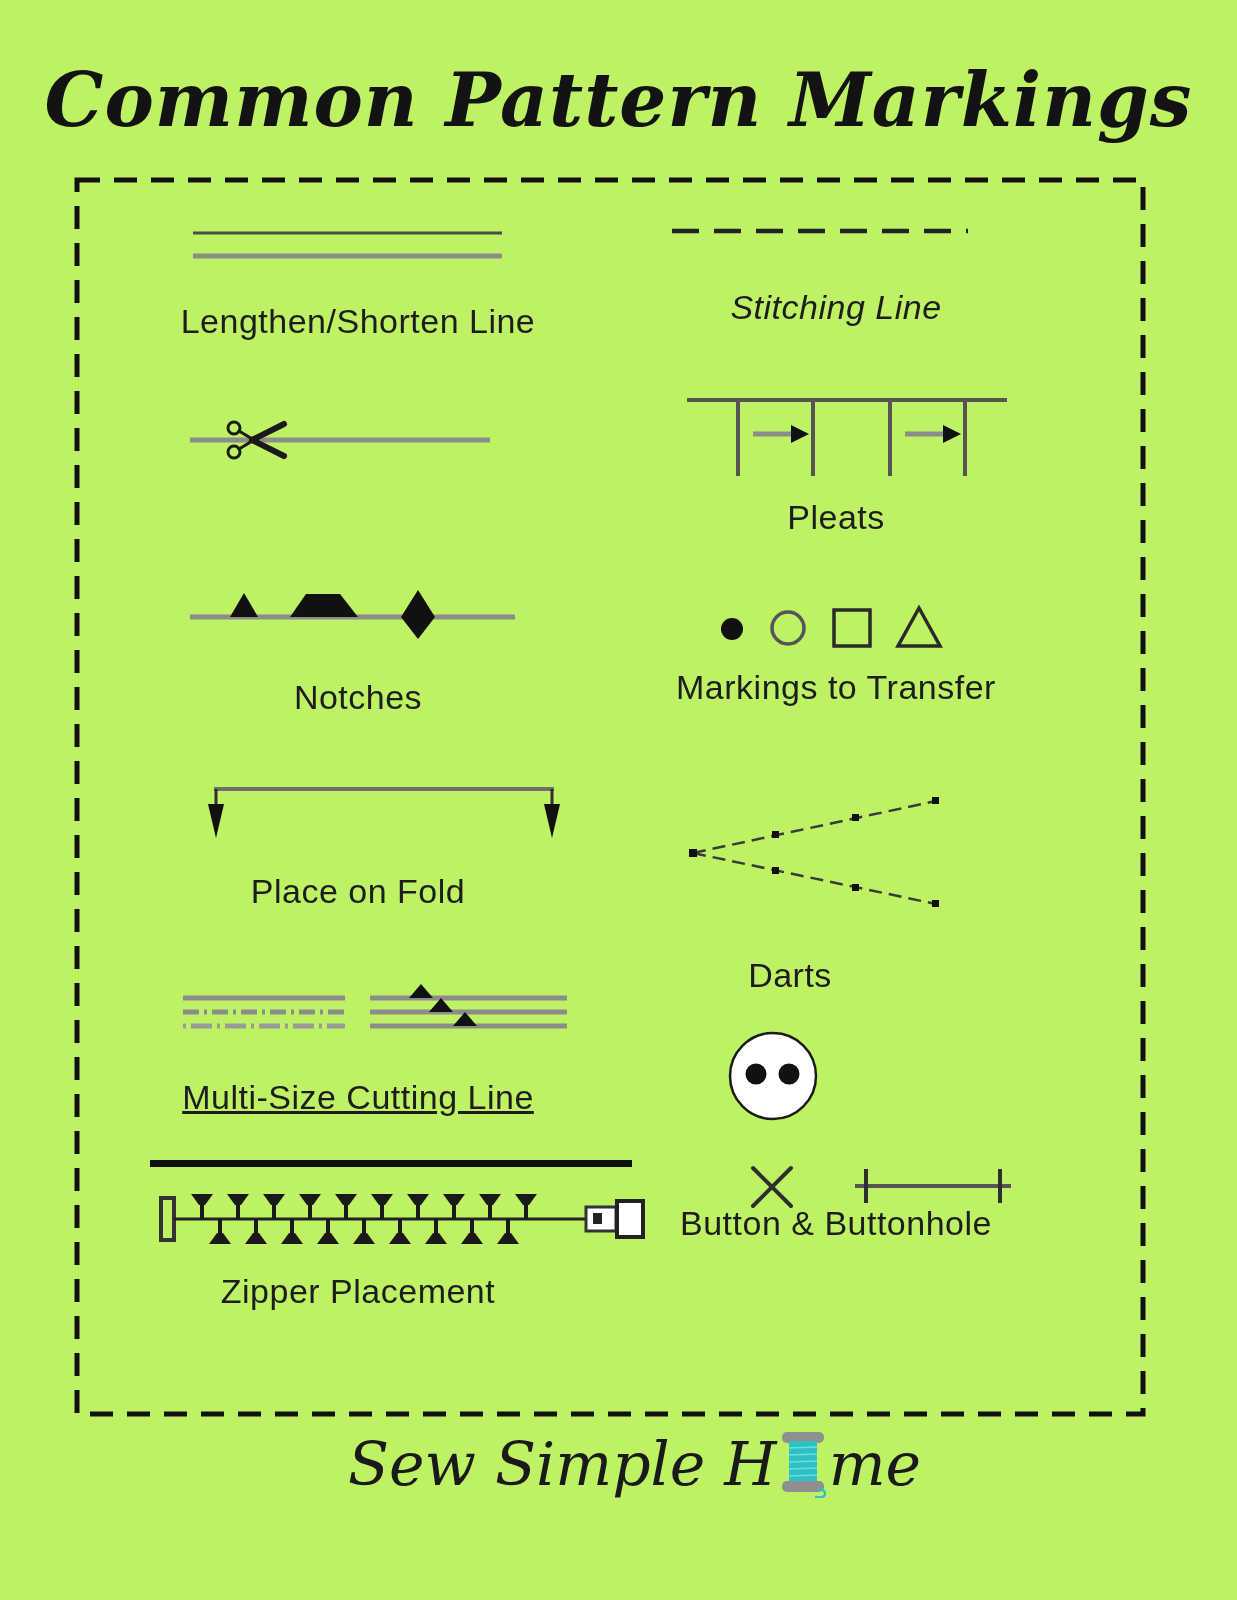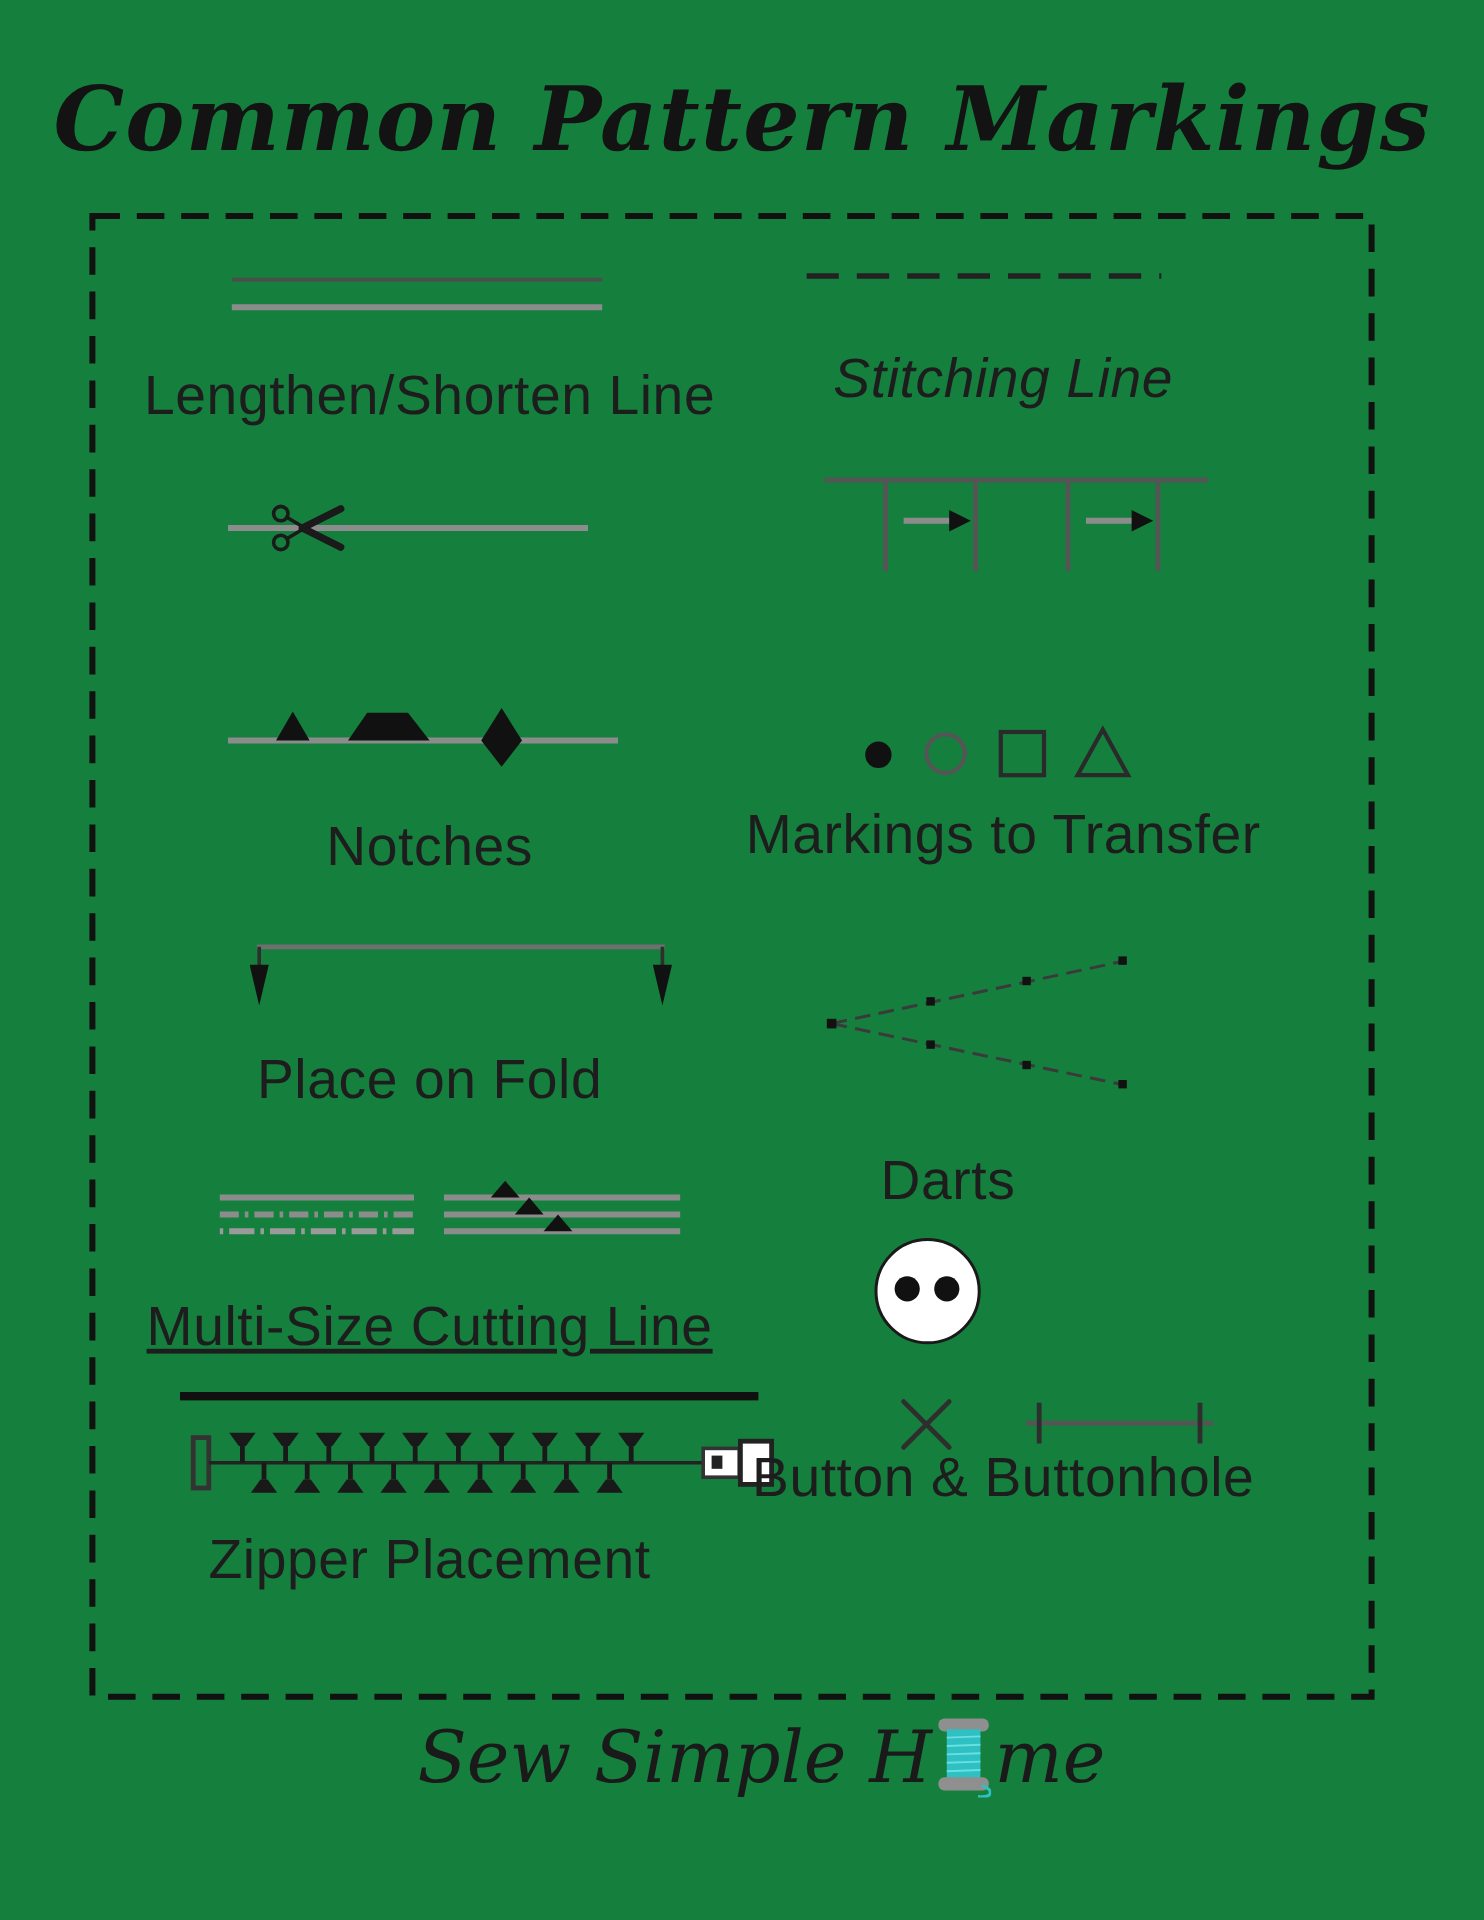--- a/index.html
+++ b/index.html
@@ -1,23 +1,23 @@
 <!DOCTYPE html>
 <html><head>
 <meta charset="utf-8">
 <style>
   html,body{margin:0;padding:0;background:#fff;}
-  .page{position:relative;width:1237px;height:1600px;background:#15803d;overflow:hidden;
+  .page{position:relative;width:1237px;height:1600px;background:#bef264;overflow:hidden;
         font-family:"Liberation Sans",sans-serif;color:#1f1f1f;}
   .title{position:absolute;left:0;right:0;top:58px;text-align:center;
          font-family:"DejaVu Serif",serif;font-style:italic;font-weight:bold;
          font-size:74px;letter-spacing:1px;color:#131313;line-height:1.15;}
   .border-svg{position:absolute;left:73px;top:176px;}
   .sym{position:absolute;}
-  .lbl{position:absolute;text-align:center;font-size:46px;color:#1d1d1d;letter-spacing:0.5px;}
+  .lbl{position:absolute;text-align:center;font-size:34px;color:#1d1d1d;letter-spacing:0.5px;}
   .thickline{position:absolute;background:#101010;}
   .footer{position:absolute;left:0;right:0;top:1428px;text-align:center;
           font-family:"DejaVu Serif",serif;font-style:italic;font-weight:normal;
           font-size:60px;color:#1a1a1a;white-space:nowrap;padding-left:32px;}
   .footer .spool{display:inline-block;vertical-align:middle;position:relative;top:2px;margin:0 3px;}
 </style>
 </head>
 <body>
 
 <div class="page">
@@ -151,20 +151,21 @@
       <line x1="51" y1="4" x2="51" y2="80" stroke="#555555" stroke-width="4"></line>
       <line x1="126" y1="4" x2="126" y2="80" stroke="#555555" stroke-width="4"></line>
       <line x1="203" y1="4" x2="203" y2="80" stroke="#555555" stroke-width="4"></line>
       <line x1="278" y1="4" x2="278" y2="80" stroke="#555555" stroke-width="4"></line>
       <line x1="66" y1="38" x2="106" y2="38" stroke="#8c8c8c" stroke-width="5"></line>
       <polygon points="104,29 122,38 104,47" fill="#111111"></polygon>
       <line x1="218" y1="38" x2="258" y2="38" stroke="#8c8c8c" stroke-width="5"></line>
       <polygon points="256,29 274,38 256,47" fill="#111111"></polygon>
     </svg>
   </div>
+  <div class="lbl" style="left:586px;top:498px;width:500px;">Pleats</div>
 
   <div class="sym" style="left:716px;top:600px;">
     <svg width="242" height="52">
       <circle cx="16" cy="29" r="11" fill="#111111"></circle>
       <circle cx="72" cy="28" r="16" fill="none" stroke="#555555" stroke-width="3.5"></circle>
       <rect x="118" y="10" width="36" height="36" fill="none" stroke="#2a2a2a" stroke-width="3.5"></rect>
       <polygon points="203,8 224,46 182,46" fill="none" stroke="#2a2a2a" stroke-width="3.5"></polygon>
     </svg>
   </div>
   <div class="lbl" style="left:586px;top:668px;width:500px;">Markings to Transfer</div>

